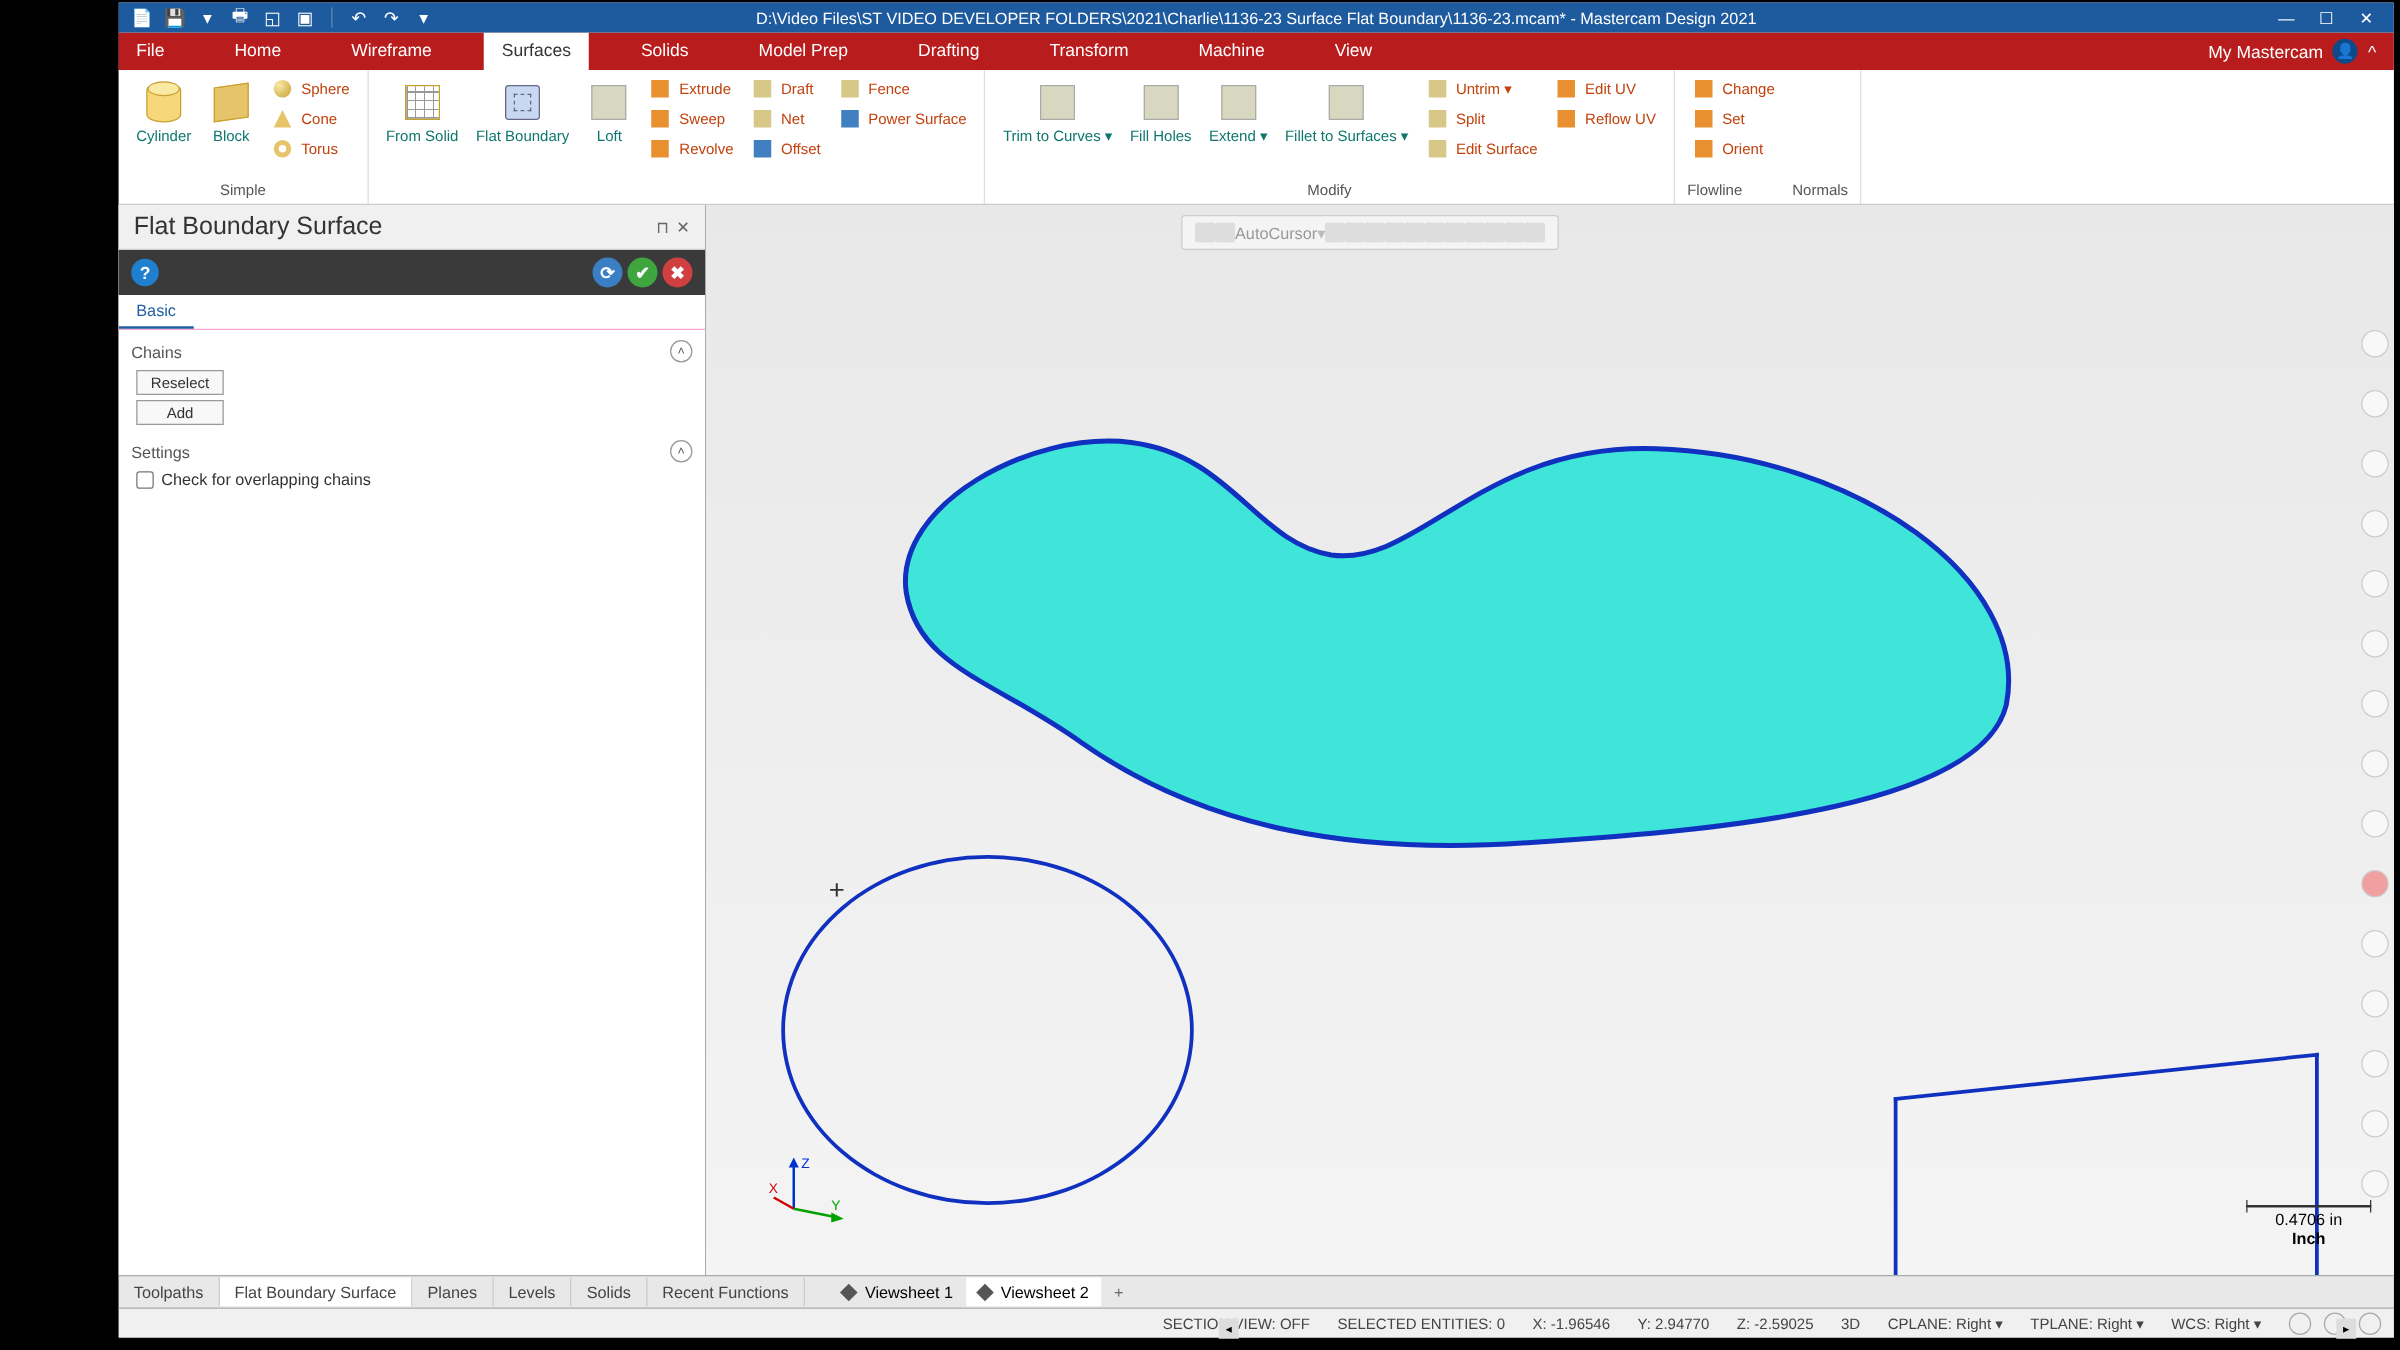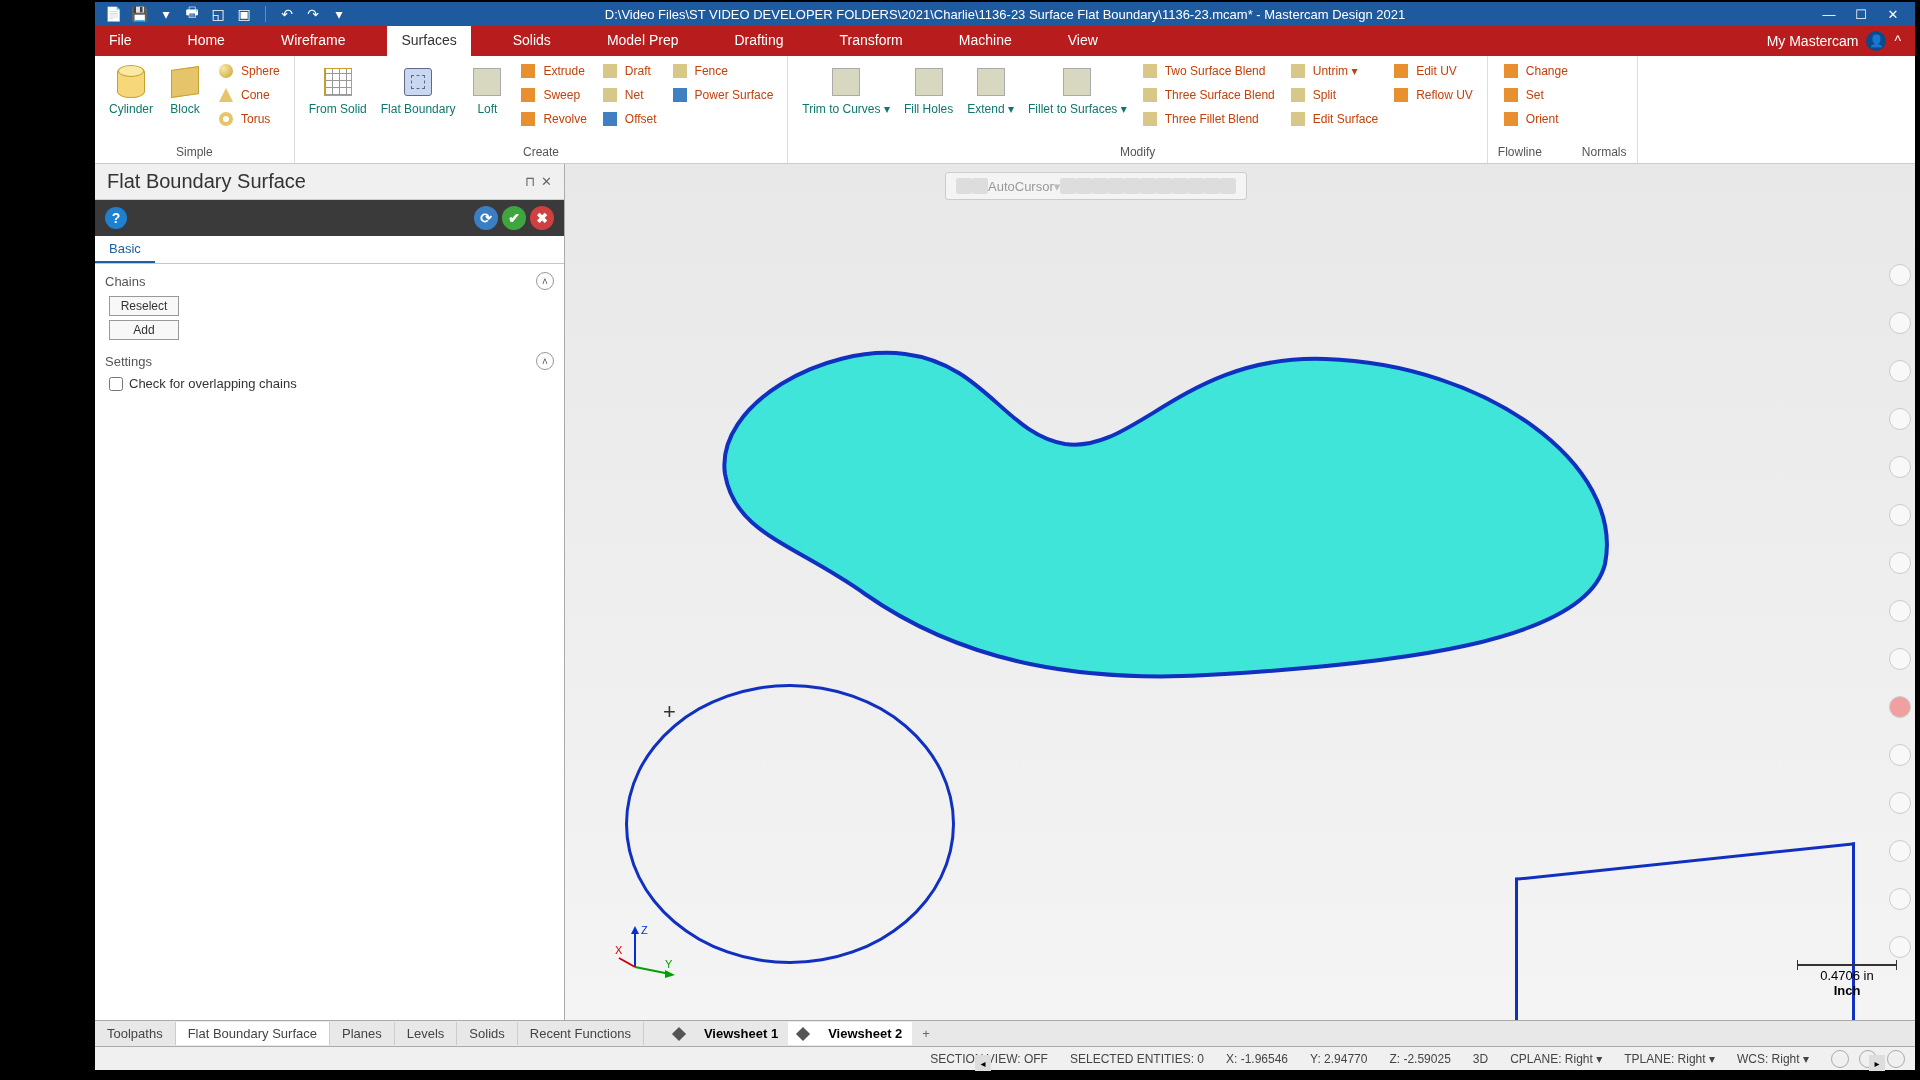--- a/index.html
+++ b/index.html
@@ -87,21 +87,21 @@
 .fb-ic { width: 16px; height: 16px; background: #ddd; border-radius: 2px; }
 
 
 .right-tools { position: absolute; right: 4px; top: 100px; display: flex; flex-direction: column; gap: 26px; }
 .rt-btn { width: 22px; height: 22px; border: 1px solid #ccc; border-radius: 50%; background: #f8f8f8; }
 
 
 .bottom-tabs { height: 26px; background: #e8e8e8; border-top: 1px solid #aaa; display: flex; align-items: center; font-size: 13px; }
 .btab { padding: 4px 12px; color: #444; cursor: pointer; border-right: 1px solid #ccc; }
 .btab.active { background: #fff; }
-.btab-sheet { display: flex; align-items: center; gap: 20px; padding: 4px 10px; font-weight: bold; }
+.btab-sheet { display: flex; align-items: center; gap: 8px; padding: 4px 10px; }
 .btab-sheet .dia { width: 10px; height: 10px; background: #555; transform: rotate(45deg); }
 .add-sheet { padding: 4px 10px; color: #666; }
 
 
 .statusbar { height: 24px; background: #f0f0f0; border-top: 1px solid #aaa; display: flex; align-items: center; font-size: 12px; color: #444; padding: 0 10px; gap: 22px; }
 .statusbar .spacer { flex: 1; }
 .sb-right { display: flex; gap: 10px; align-items: center; }
 .sb-ic { width: 18px; height: 18px; border: 1px solid #aaa; border-radius: 50%; }
 
 .scroll-h { position: absolute; bottom: -2px; left: 880px; right: 30px; height: 18px; display: flex; align-items: center; }
@@ -261,21 +261,20 @@
               <span>Fence</span>
             </div>
           <div class="small-btn">
               <span class="si">
                 <div class="si-blue"></div>
               </span>
               <span>Power Surface</span>
             </div>
         </div>
       </div>
-      <div class="ribbon-group-label">Create</div>
     </div>
 
     <div class="ribbon-group">
       <div class="ribbon-group-content">
         <div class="large-btn">
             <div class="icn">
               <div class="ic-generic"></div>
             </div>
             <span style="text-align:center;white-space:pre-line">Trim to Curves ▾</span>
           </div>
@@ -290,40 +289,20 @@
               <div class="ic-generic"></div>
             </div>
             <span style="text-align:center">Extend ▾</span>
           </div>
         <div class="large-btn">
             <div class="icn">
               <div class="ic-generic"></div>
             </div>
             <span style="text-align:center;white-space:pre-line">Fillet to Surfaces ▾</span>
           </div>
-        <div class="small-btn-col">
-          <div class="small-btn">
-              <span class="si">
-                <div class="si-tan"></div>
-              </span>
-              <span>Two Surface Blend</span>
-            </div>
-          <div class="small-btn">
-              <span class="si">
-                <div class="si-tan"></div>
-              </span>
-              <span>Three Surface Blend</span>
-            </div>
-          <div class="small-btn">
-              <span class="si">
-                <div class="si-tan"></div>
-              </span>
-              <span>Three Fillet Blend</span>
-            </div>
-        </div>
         <div class="small-btn-col">
           <div class="small-btn">
               <span class="si">
                 <div class="si-tan"></div>
               </span>
               <span>Untrim ▾</span>
             </div>
           <div class="small-btn">
               <span class="si">
                 <div class="si-tan"></div>

